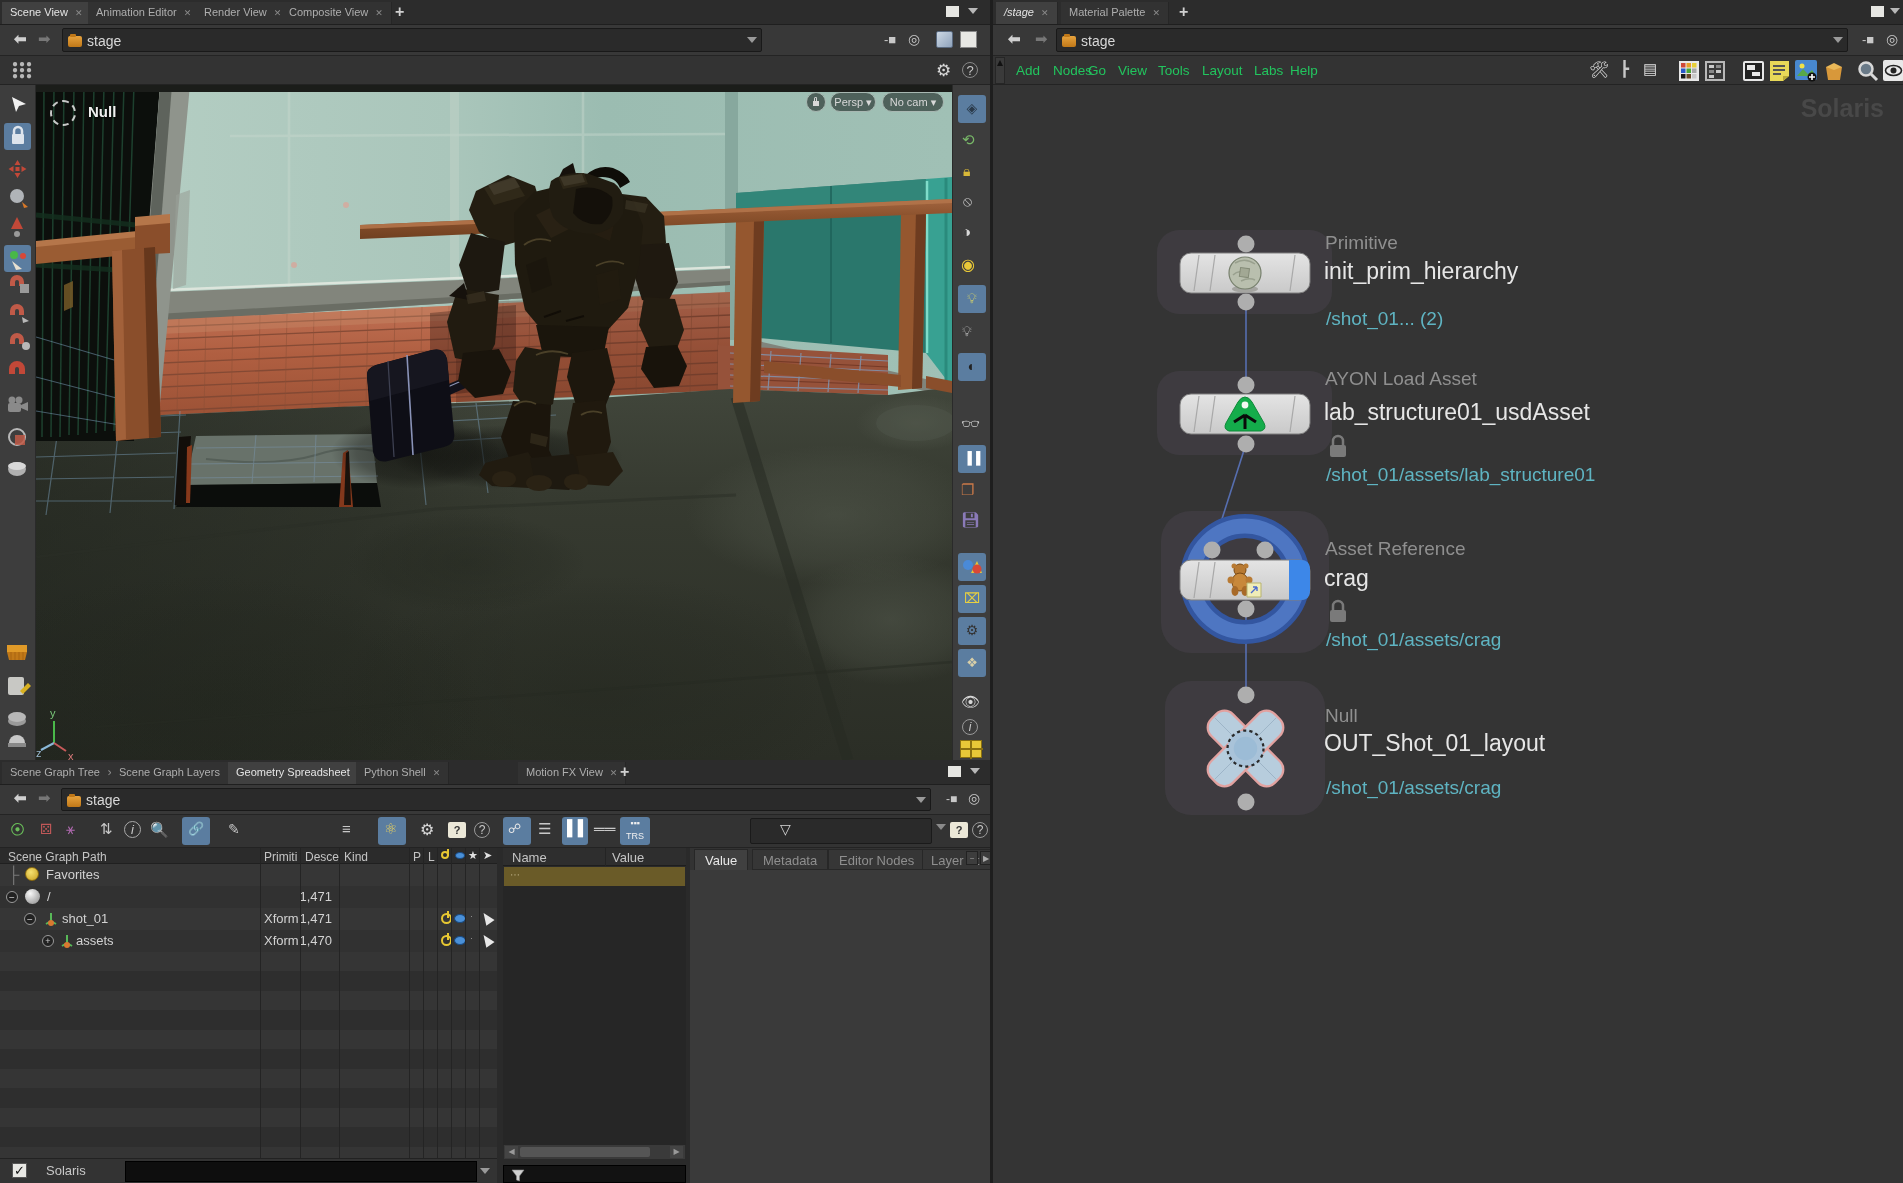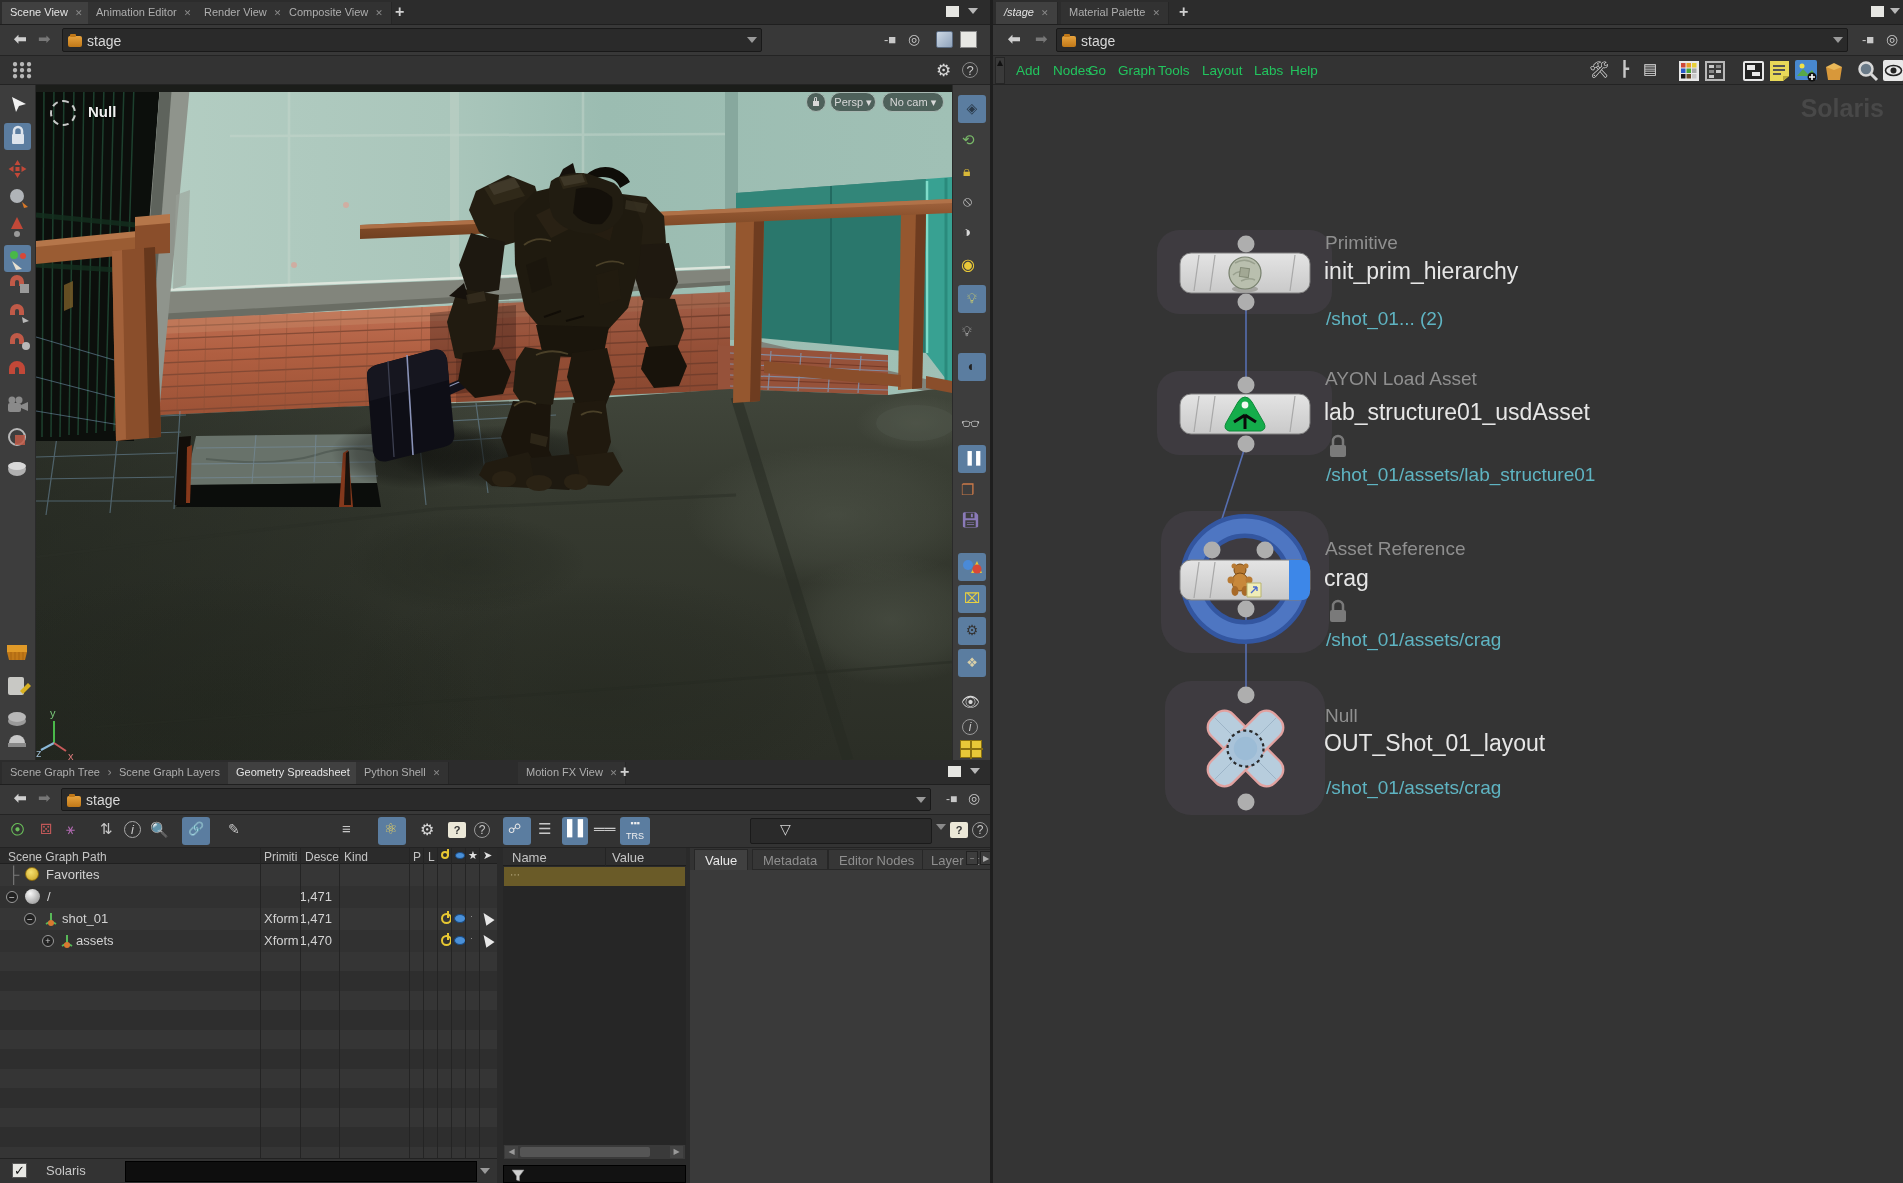--- a/index.html
+++ b/index.html
@@ -632,21 +632,21 @@
     <span class="icon" style="left:869px;top:7px;color:#c8c8c8;font-size:13px;">-■</span>
     <span class="icon" style="left:893px;top:6px;color:#c8c8c8;font-size:14px;">◎</span>
   </div>
 
   <div class="abs toolrow" id="netMenu" style="left:0;top:56px;width:913px;height:29px;">
     <div class="abs" style="left:2px;top:1px;width:10px;height:27px;background:#3a3a3a;border:1px solid #262626;"></div>
     <div class="abs" style="left:4px;top:4px;width:0;height:0;border-left:3px solid transparent;border-right:3px solid transparent;border-bottom:6px solid #111;"></div>
     <div class="mi" style="left:23px;">Add</div>
     <div class="mi" style="left:60px;">Nodes</div>
     <div class="mi" style="left:95px;">Go</div>
-    <div class="mi" style="left:125px;">Graph</div>
+    <div class="mi" style="left:125px;">View</div>
     <div class="mi" style="left:165px;">Tools</div>
     <div class="mi" style="left:209px;">Layout</div>
     <div class="mi" style="left:261px;">Labs</div>
     <div class="mi" style="left:297px;">Help</div>
     <div id="netMenuIcons">
       <span class="icon" style="left:596px;top:4px;color:#d8d8d8;font-size:16px;">🛠︎</span>
       <span class="icon" style="left:627px;top:4px;color:#c8c8c8;font-size:15px;">┣</span>
       <span class="icon" style="left:650px;top:4px;color:#e0e0e0;font-size:15px;">▤</span>
       <svg class="abs" style="left:686px;top:5px;" width="20" height="20">
           <rect width="20" height="20" fill="#e8e8e8"></rect>

